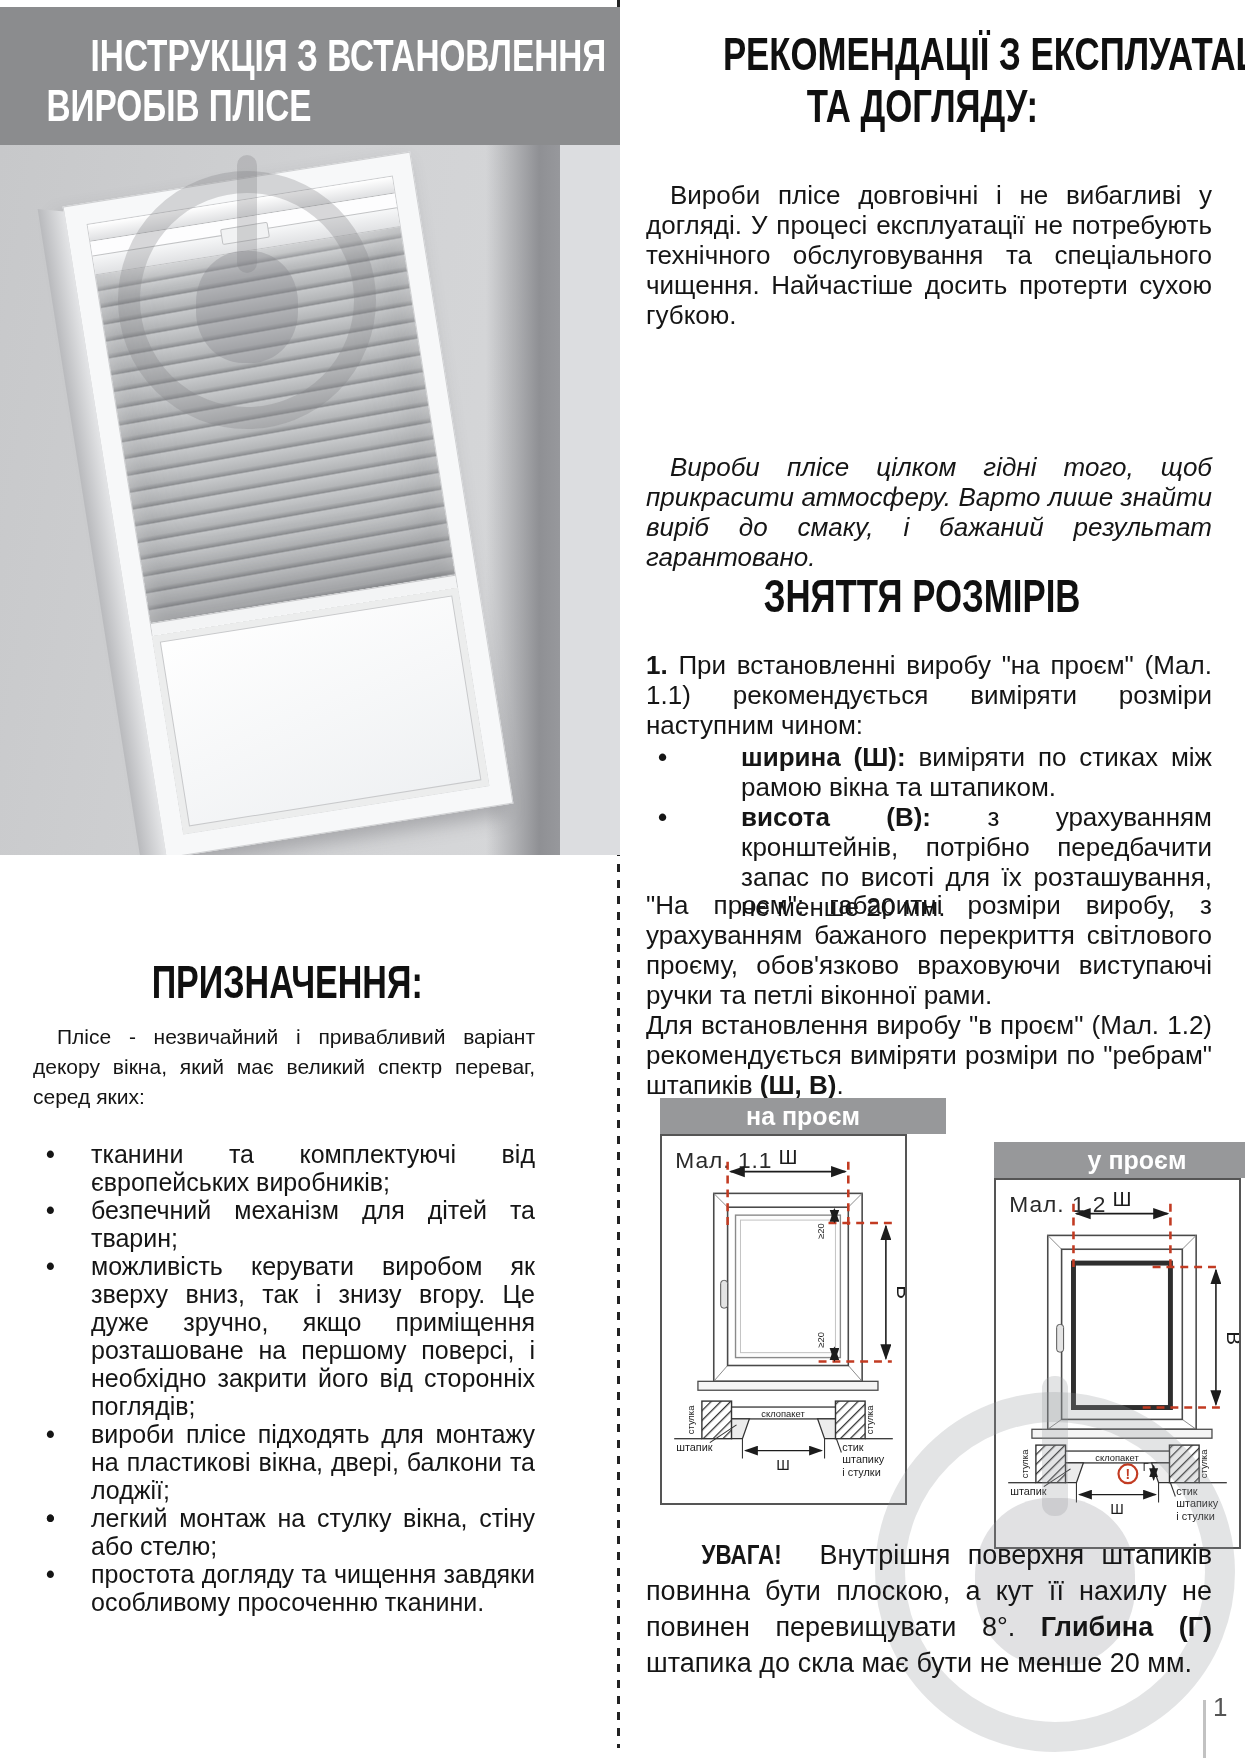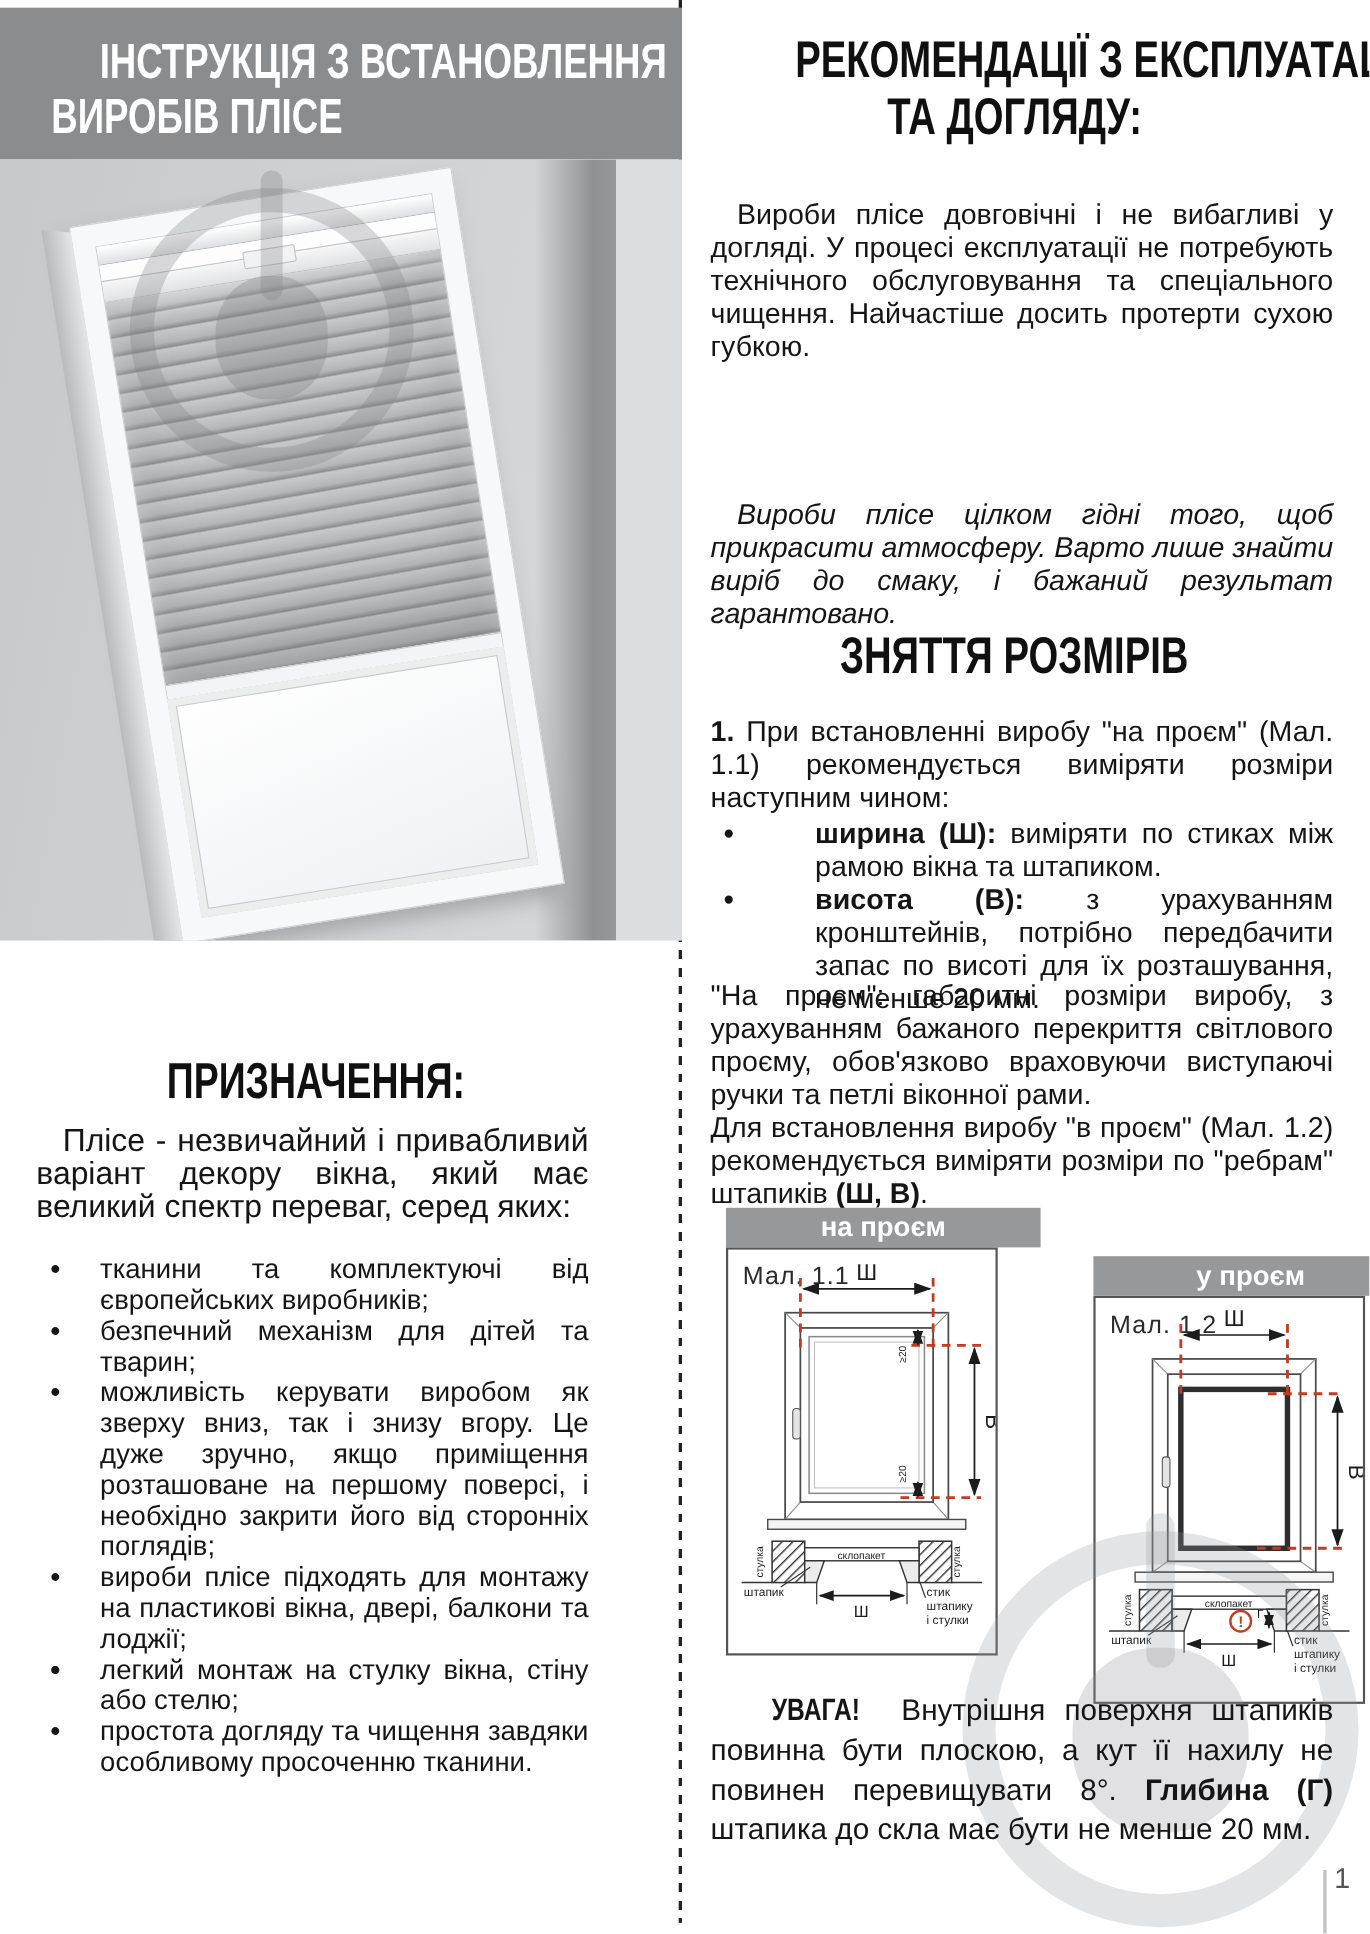--- a/index.html
+++ b/index.html
@@ -49,21 +49,21 @@
   .wm::before{content:"";position:absolute;left:50%;transform:translateX(-50%);border-radius:12px;}
   .wm::after{content:"";position:absolute;border-radius:46%;}
   .wm.photo-wm{left:118px;top:26px;width:214px;height:214px;border:22px solid rgba(128,129,133,.30);z-index:5;}
   .wm.photo-wm::before{top:-38px;width:20px;height:118px;background:rgba(128,129,133,.30);}
   .wm.photo-wm::after{left:56px;right:56px;top:58px;bottom:44px;background:rgba(128,129,133,.32);}
   .wm.fig-wm{left:875px;top:1392px;width:300px;height:300px;border:30px solid rgba(148,149,153,.26);z-index:4;}
   .wm.fig-wm::before{top:-46px;width:26px;height:140px;background:rgba(148,149,153,.26);}
   .wm.fig-wm::after{left:70px;right:70px;top:76px;bottom:56px;background:rgba(148,149,153,.28);}
 
   
-  .lp{position:absolute;left:33px;width:502px;font-size:29px;line-height:30px;text-align:justify;}
+  .lp{position:absolute;left:33px;width:502px;font-size:21px;line-height:30px;text-align:justify;}
   .rp{position:absolute;left:646px;width:566px;font-size:26px;line-height:30px;text-align:justify;}
   .indent{text-indent:24px;}
   .ital{font-style:italic;}
   .rp p{margin:0;}
   b.term{font-weight:700;}
 
   
   ul.blist{list-style:none;margin:0;padding:0;}
   ul.blist li{position:relative;margin:0;}
   ul.blist .dot{position:absolute;font-weight:700;}

